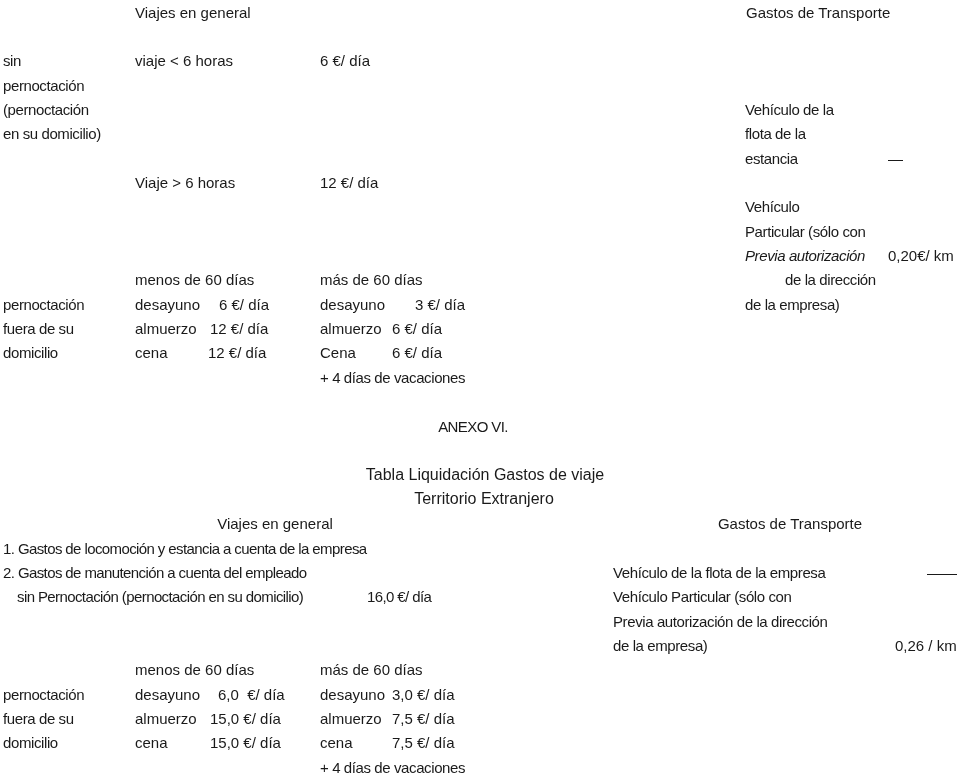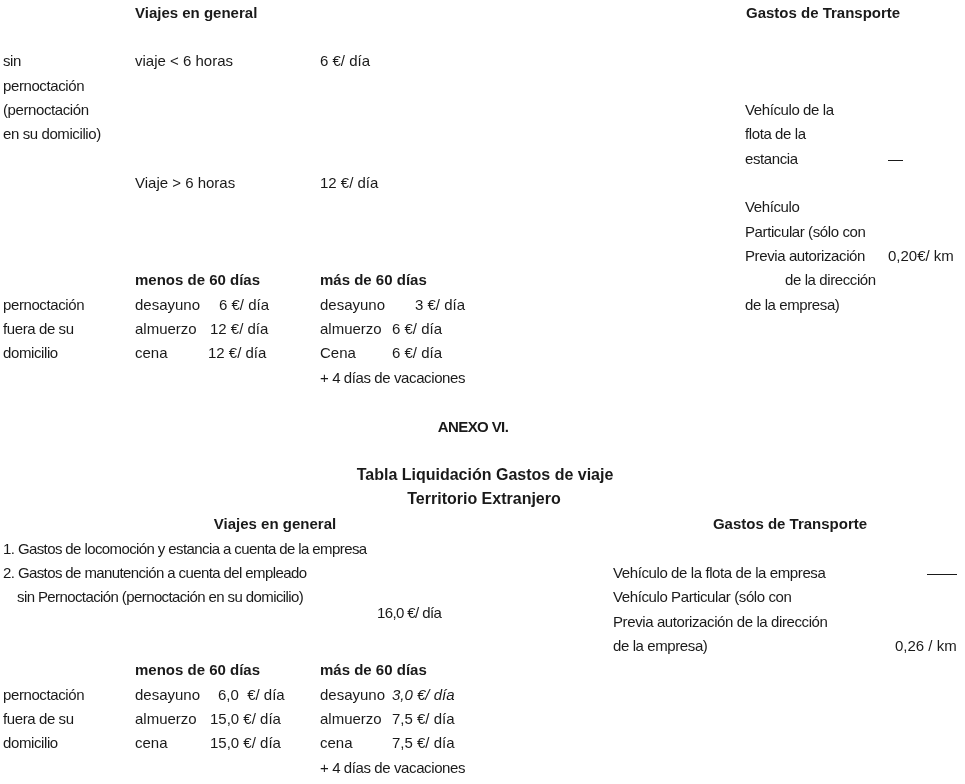--- a/index.html
+++ b/index.html
@@ -1,21 +1,21 @@
 <!DOCTYPE html>
 <html><head>
 <meta charset="utf-8">
 <style>
   html, body { margin: 0; padding: 0; background: #ffffff; }
   body {
     width: 965px; height: 784px; position: relative; overflow: hidden;
     font-family: "Liberation Sans", sans-serif; color: #1a1a1a; font-size: 15px;
   }
   .t { position: absolute; white-space: nowrap; line-height: 18px; }
-  .b { font-weight: bold; }
+  .b { font-weight: normal; }
   .c { transform: translateX(-50%); }
   .narrow { letter-spacing: -0.4px; }
   .cond { letter-spacing: -0.6px; }
   .title { font-size: 16px; }
 </style>
 </head>
 <body>
 
 <div>
   <span class="t b" style="left:135px;top:4px;">Viajes en general</span>
@@ -31,21 +31,21 @@
   <span class="t" style="left:135px;top:174px;text-align:right;">Viaje &gt; 6 horas</span>
   <span class="t" style="left:320px;top:174px;">12 €/ día</span>
 
   <span class="t narrow" style="left:745px;top:101px;">Vehículo de la</span>
   <span class="t narrow" style="left:745px;top:125px;">flota de la</span>
   <span class="t narrow" style="left:745px;top:150px;">estancia</span>
   <span class="t" style="left:888px;top:150px;">—</span>
 
   <span class="t narrow" style="left:745px;top:198px;">Vehículo</span>
   <span class="t narrow" style="left:745px;top:223px;">Particular (sólo con</span>
-  <span class="t narrow" style="left:745px;top:247px;">Previa autorización</span>
+  <span class="t narrow" style="left:745px;top:247px;font-style:italic;">Previa autorización</span>
   <span class="t narrow" style="left:745px;top:271px;margin-left:40px;">de la dirección</span>
   <span class="t narrow" style="left:745px;top:296px;">de la empresa)</span>
   <span class="t" style="left:888px;top:247px;">0,20€/ km</span>
 
   <span class="t b" style="left:135px;top:271px;">menos de 60 días</span>
   <span class="t b" style="left:320px;top:271px;">más de 60 días</span>
 
   <span class="t narrow" style="left:3px;top:296px;">pernoctación</span>
   <span class="t narrow" style="left:3px;top:320px;">fuera de su</span>
   <span class="t narrow" style="left:3px;top:344px;">domicilio</span>
@@ -70,21 +70,21 @@
   <span class="t b c cond" style="left:473px;top:418px;">ANEXO VI.</span>
   <span class="t b c title" style="left:485px;top:466px;">Tabla Liquidación Gastos de viaje</span>
   <span class="t b c title" style="left:484px;top:490px;">Territorio Extranjero</span>
 
   <span class="t b c" style="left:275px;top:515px;">Viajes en general</span>
   <span class="t b c" style="left:790px;top:515px;">Gastos de Transporte</span>
 
   <span class="t cond" style="left:3px;top:540px;">1. Gastos de locomoción y estancia a cuenta de la empresa</span>
   <span class="t cond" style="left:3px;top:564px;">2. Gastos de manutención a cuenta del empleado</span>
   <span class="t cond" style="left:17px;top:588px;">sin Pernoctación (pernoctación  en su domicilio)</span>
-  <span class="t cond" style="left:377px;top:588px;margin-top:16px;">16,0 €/ día</span>
+  <span class="t cond" style="left:367px;top:588px;">16,0 €/ día</span>
 
   <span class="t narrow" style="left:613px;top:564px;">Vehículo de la flota de la empresa</span>
   <span class="t" style="left:927px;top:564px;">——</span>
   <span class="t narrow" style="left:613px;top:588px;">Vehículo Particular (sólo con</span>
   <span class="t narrow" style="left:613px;top:613px;">Previa autorización de la dirección</span>
   <span class="t narrow" style="left:613px;top:637px;">de la empresa)</span>
   <span class="t" style="left:895px;top:637px;">0,26 / km</span>
 
   <span class="t b" style="left:135px;top:661px;">menos de 60 días</span>
   <span class="t b" style="left:320px;top:661px;">más de 60 días</span>
@@ -94,19 +94,19 @@
   <span class="t narrow" style="left:3px;top:734px;">domicilio</span>
 
   <span class="t" style="left:135px;top:686px;">desayuno</span>
   <span class="t" style="left:218px;top:686px;white-space:pre;">6,0  €/ día</span>
   <span class="t" style="left:135px;top:710px;">almuerzo</span>
   <span class="t" style="left:210px;top:710px;">15,0 €/ día</span>
   <span class="t" style="left:135px;top:734px;">cena</span>
   <span class="t" style="left:210px;top:734px;">15,0 €/ día</span>
 
   <span class="t" style="left:320px;top:686px;">desayuno</span>
-  <span class="t" style="left:392px;top:686px;font-style:italic;">3,0 €/ día</span>
+  <span class="t" style="left:392px;top:686px;">3,0 €/ día</span>
   <span class="t" style="left:320px;top:710px;">almuerzo</span>
   <span class="t" style="left:392px;top:710px;">7,5 €/ día</span>
   <span class="t" style="left:320px;top:734px;">cena</span>
   <span class="t" style="left:392px;top:734px;">7,5 €/ día</span>
   <span class="t narrow" style="left:320px;top:759px;">+ 4 días de vacaciones</span>
 </div>
 
 </body></html>

